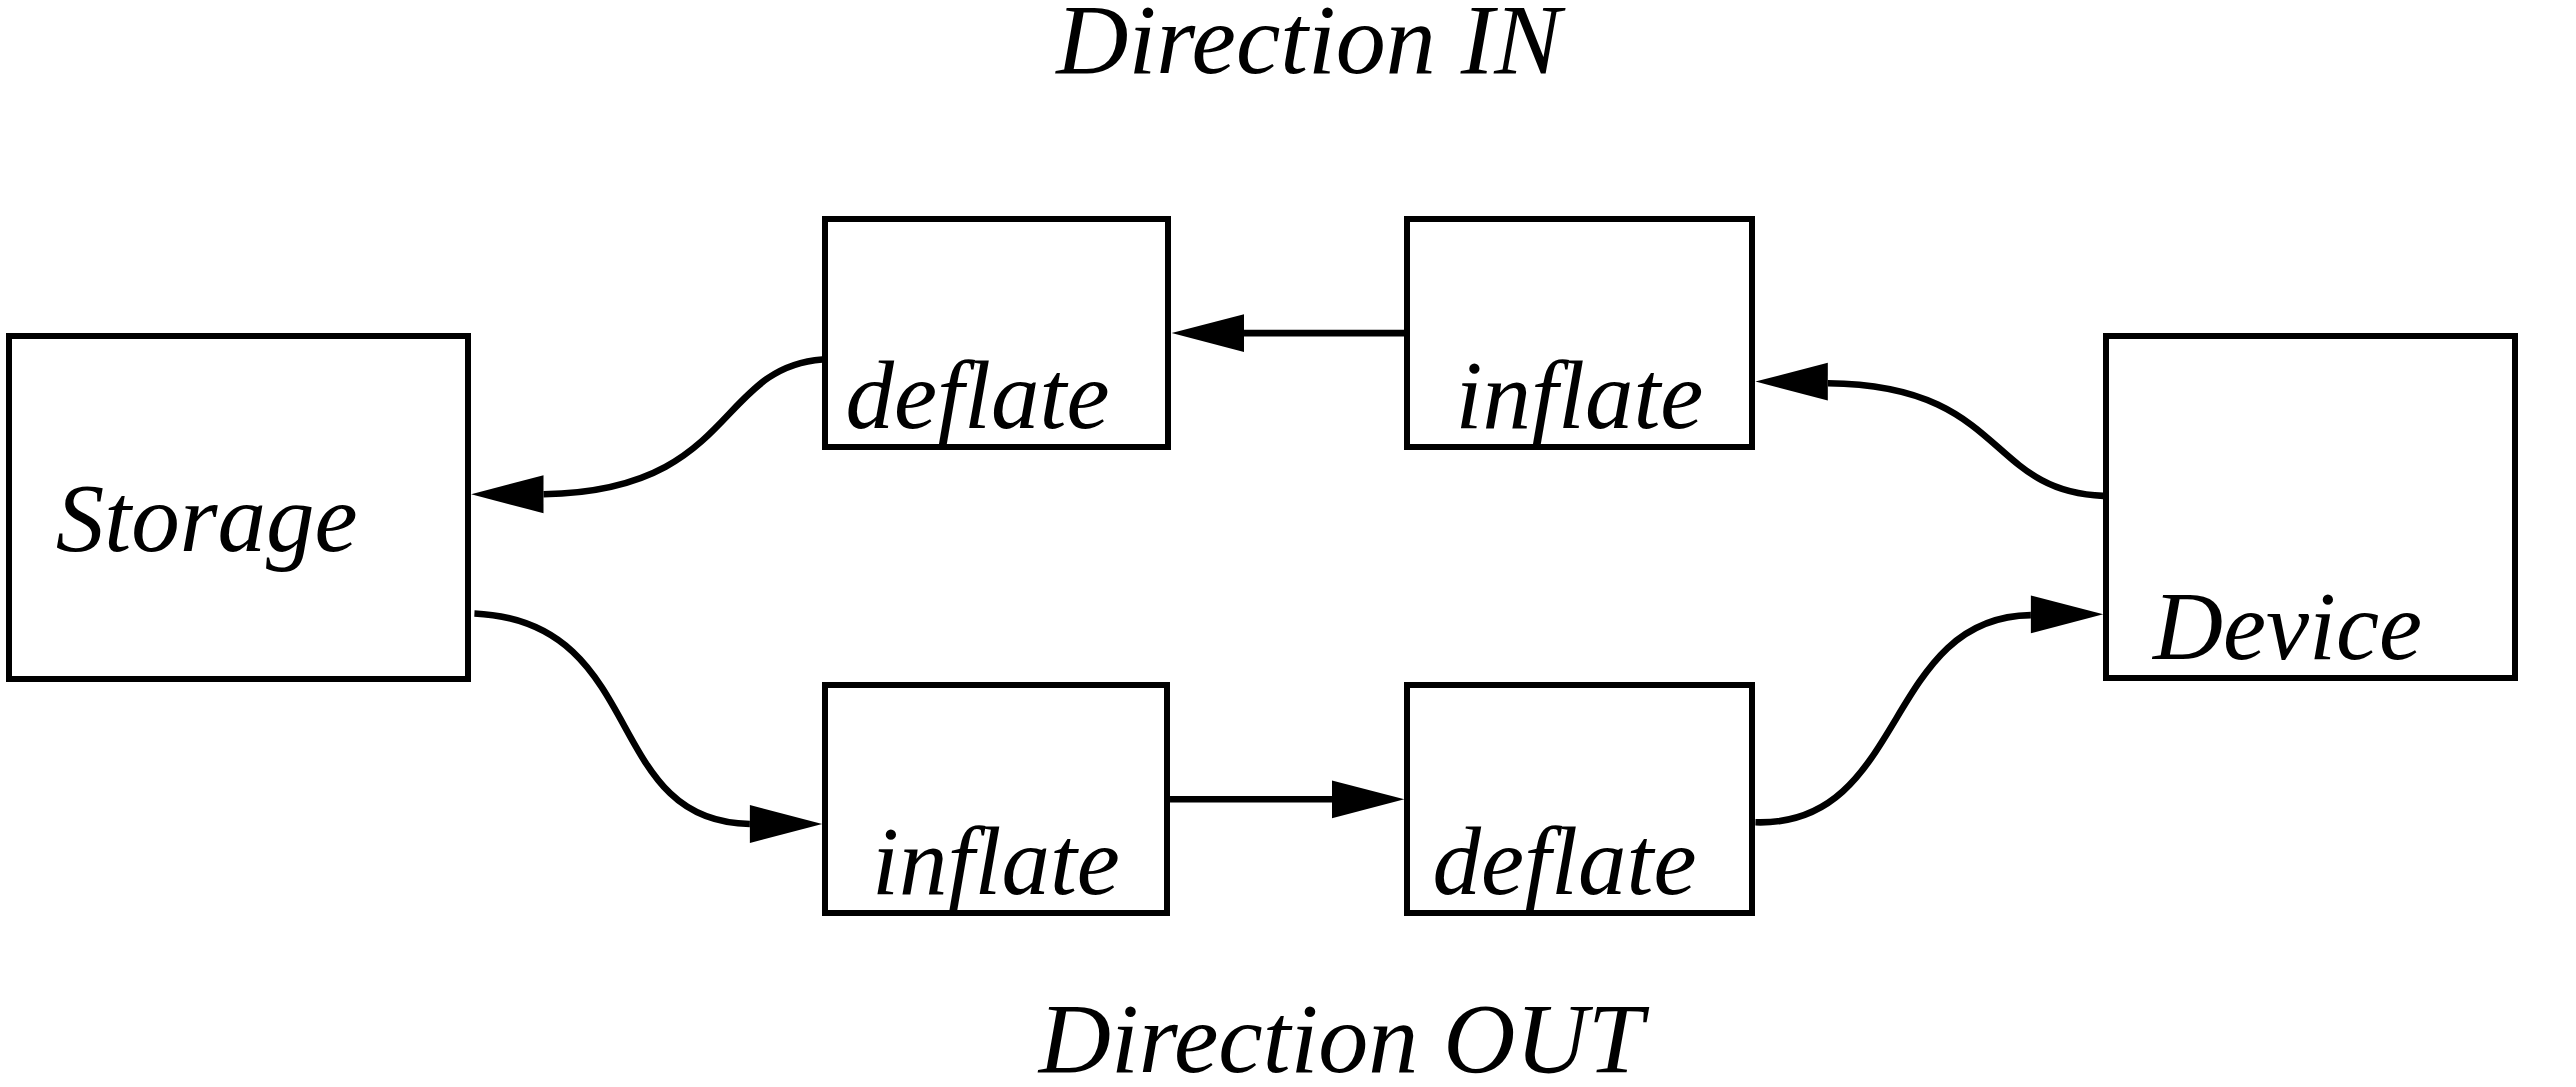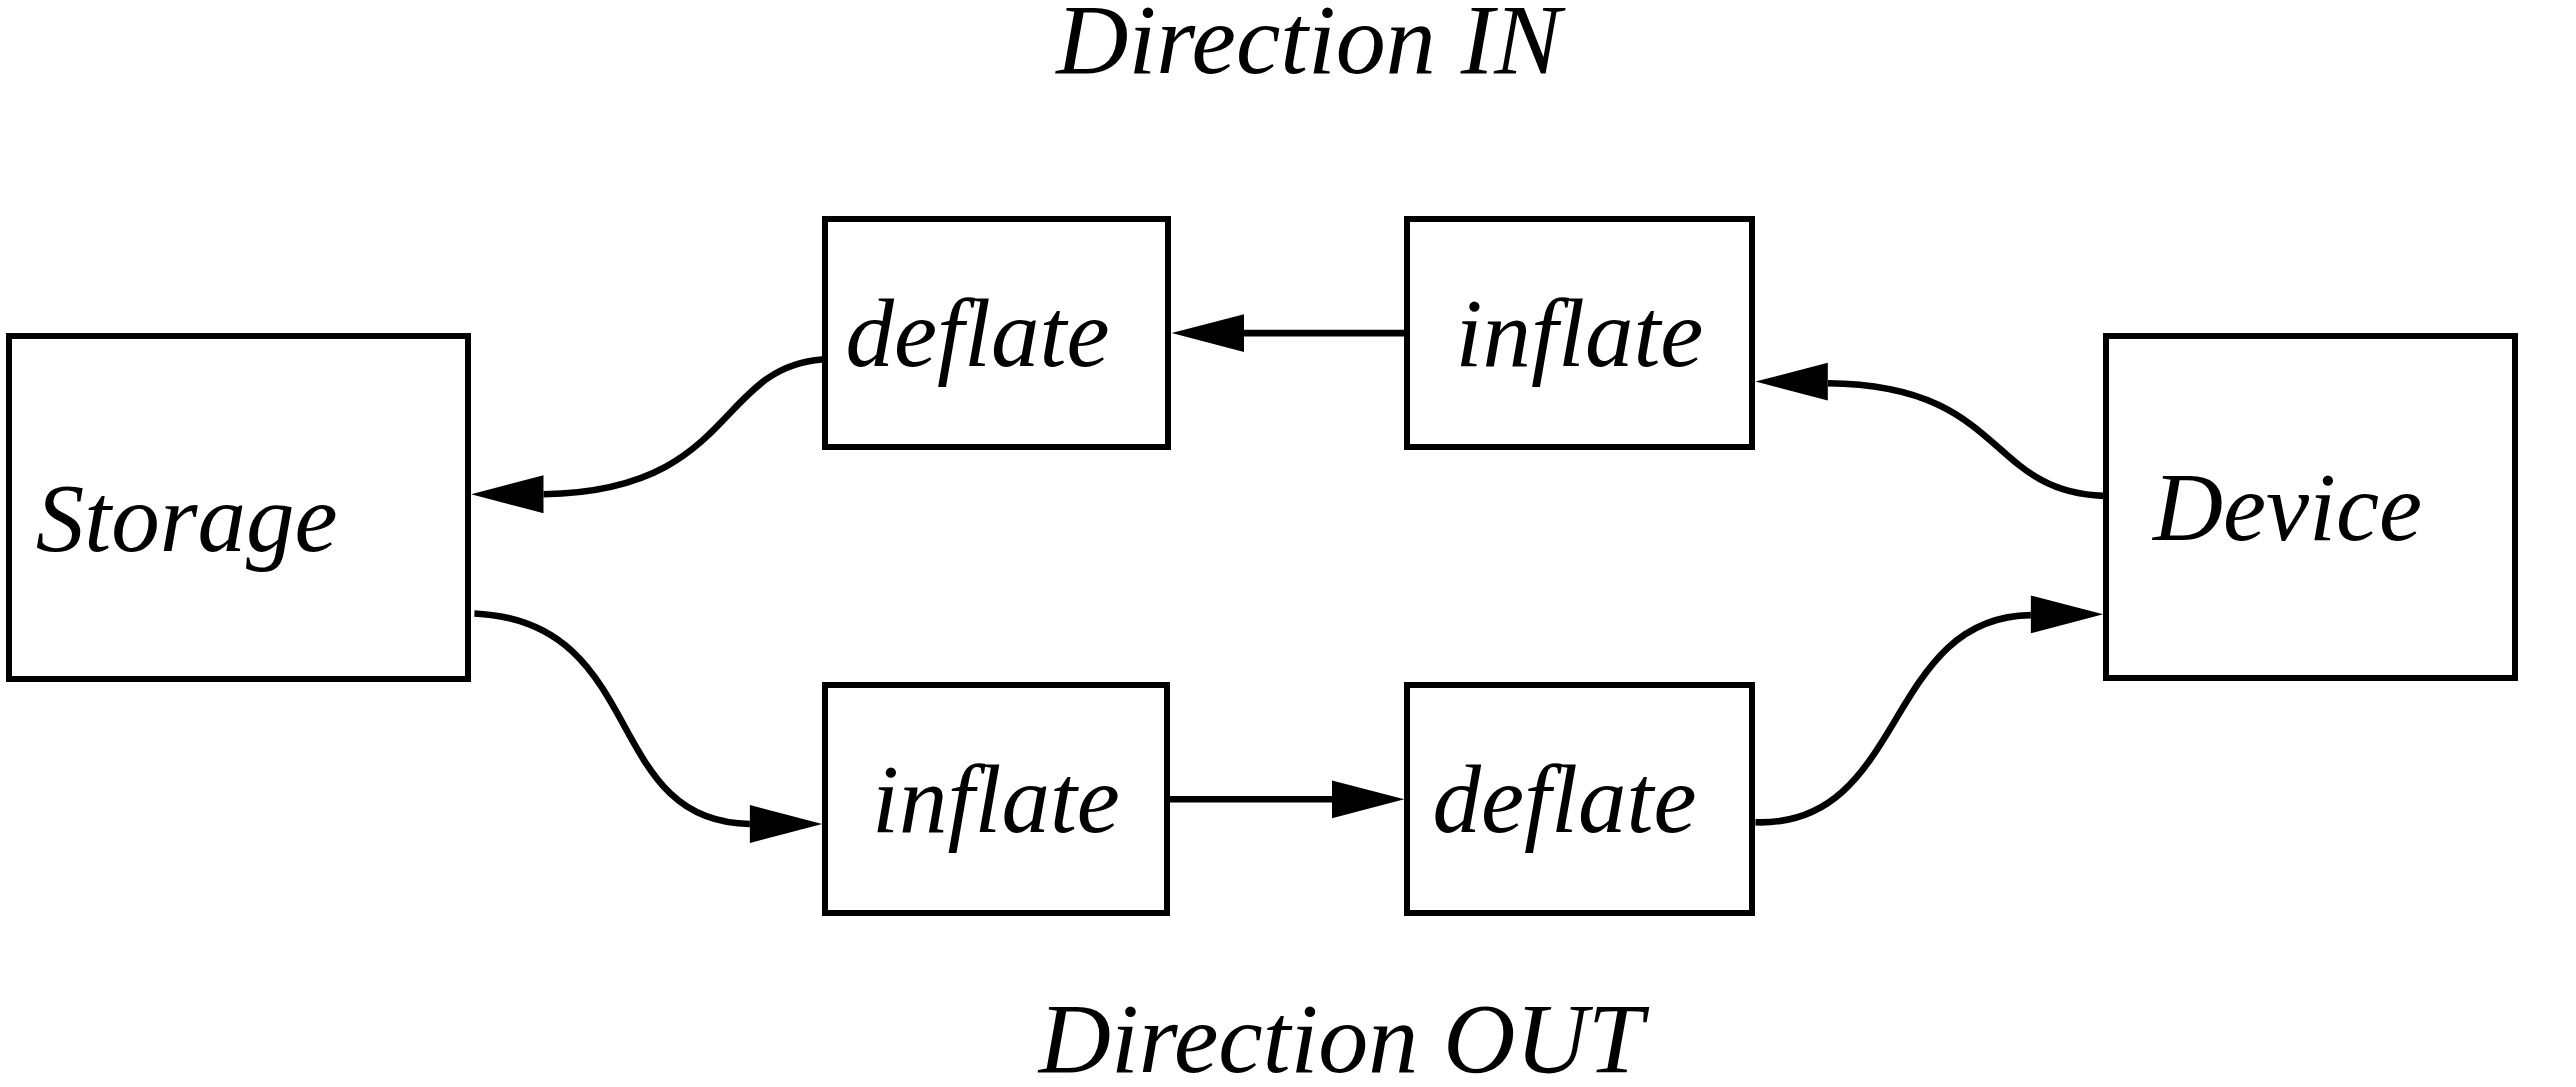--- a/index.html
+++ b/index.html
@@ -32,32 +32,32 @@
   .title-out {
     top: 989px;
     transform: translateX(calc(-50% + 53px));
   }
   .node {
     position: absolute;
     box-sizing: border-box;
     border: 6.6px solid #000000;
     background: #ffffff;
     display: flex;
-    align-items: center;
+    align-items: flex-end;
     justify-content: center;
     font-size: 97px;
     line-height: 1;
     white-space: nowrap;
   }
   .node-storage-daemon {
     left: 5.8px; top: 333px; width: 465px; height: 349px;
     flex-direction: column;
     align-items: flex-start;
     justify-content: center;
-    padding-left: 24px;
+    padding-left: 44px;
     padding-top: 23px;
     line-height: 1.23;
   }
   .node-deflate-in  { left: 822px; top: 216px; width: 349px; height: 234px; padding-right: 38px; }
   .node-inflate-in  { left: 1404px; top: 216px; width: 351px; height: 234px; }
   .node-inflate-out { left: 822px; top: 682px; width: 348px; height: 234px; }
   .node-deflate-out { left: 1404px; top: 682px; width: 351px; height: 234px; padding-right: 30px; }
   .node-device      { left: 2103px; top: 333px; width: 415px; height: 348px; padding-right: 46px; }
   .edges-overlay {
     position: absolute;

